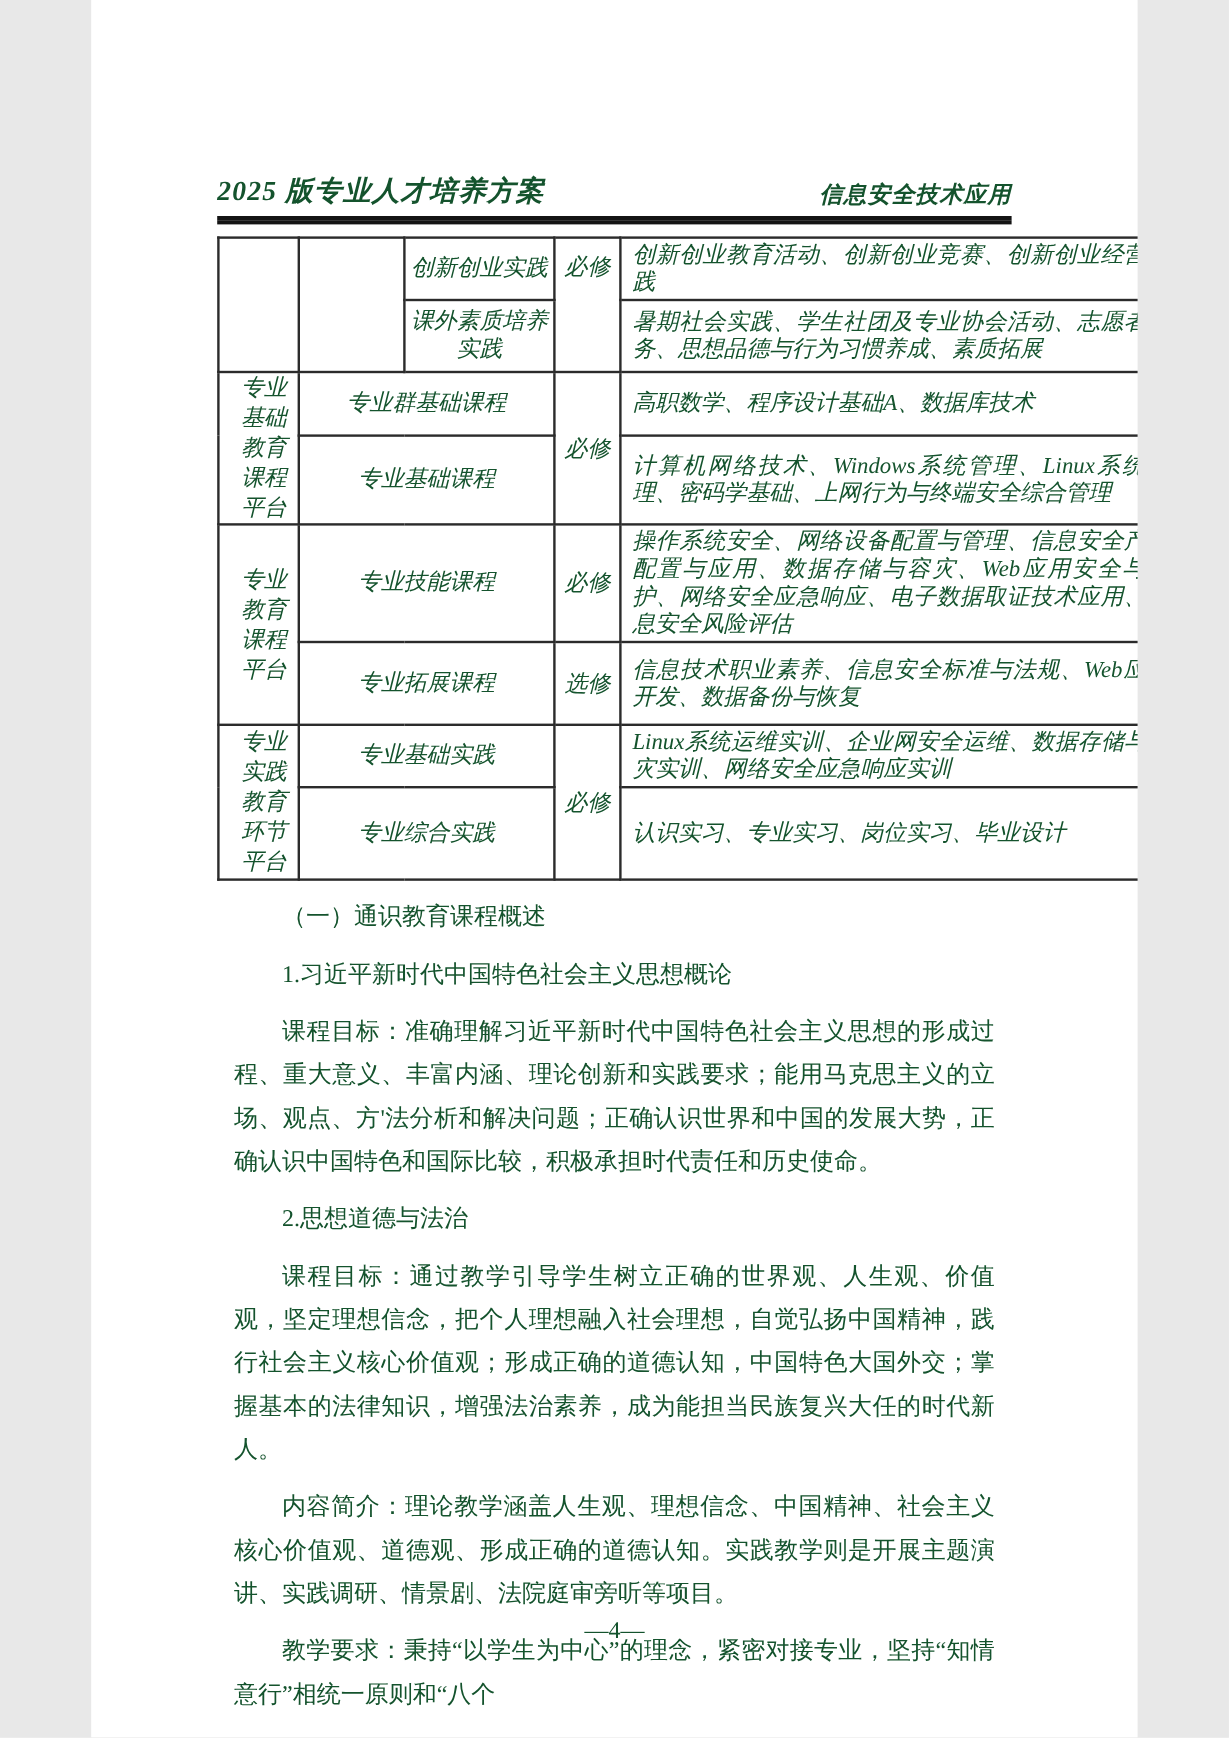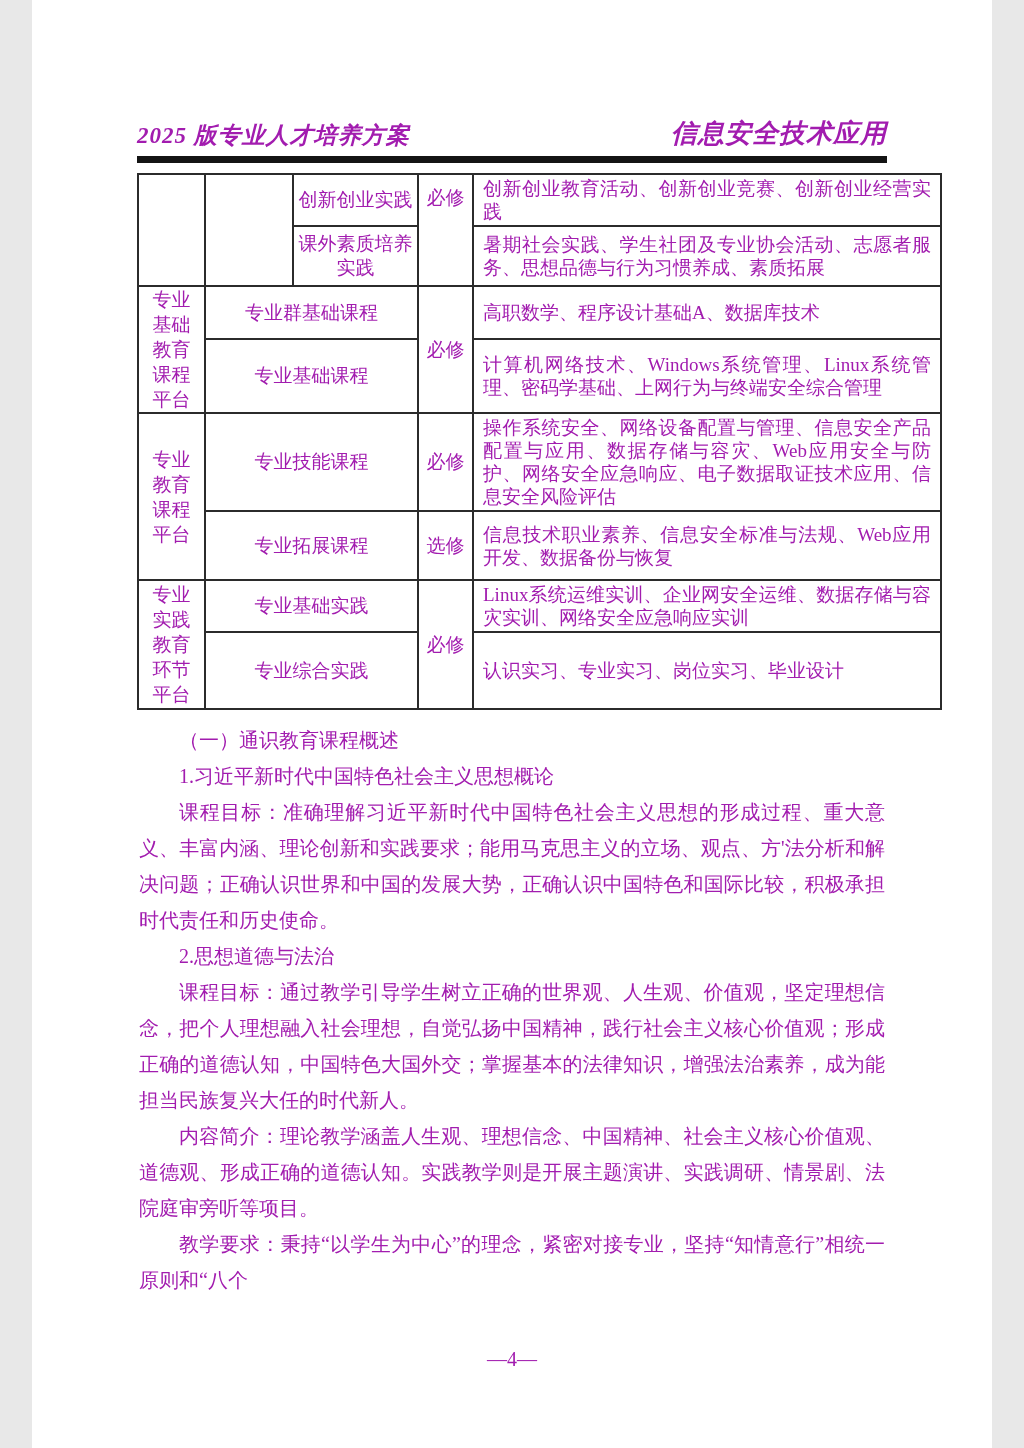--- a/index.html
+++ b/index.html
@@ -1,68 +1,70 @@
 <!DOCTYPE html>
 <html lang="zh"><head>
 <meta charset="utf-8">
 <title>2025版专业人才培养方案 — 信息安全技术应用</title>
 <style>
   * { box-sizing: border-box; }
   html, body { margin: 0; padding: 0; background: #e8e8e8; }
   .page {
     position: relative;
-    width: 960px;
+    width: 872px;
     height: 1448px;
     margin: 0 auto;
     background: #ffffff;
     font-family: "Liberation Serif", "DejaVu Serif", serif;
-    color: #a21caf;
+    color: #14532d;
     overflow: hidden;
   }
   
   .header {
     margin: 0 105px;
     padding-top: 116px;
     display: flex;
     justify-content: space-between;
     align-items: flex-end;
   }
   .header-left {
     font-size: 23px;
     font-weight: bold;
     font-style: italic;
     letter-spacing: 1px;
   }
   .header-right {
-    font-size: 26px;
+    font-size: 19px;
     font-weight: bold;
     font-style: italic;
     letter-spacing: 1px;
+    margin-top: 33px;
   }
   .header-rule {
     margin: 5px 105px 0 105px;
     height: 4px;
     border-top: 4px solid #141414;
     border-bottom: 3px solid #141414;
   }
   
   table.curriculum {
     margin: 10px 0 12px 105px;
     border-collapse: collapse;
     table-layout: fixed;
     width: 803px;
+    font-style: italic;
   }
   table.curriculum td {
     border: 2px solid #2b2b2b;
     vertical-align: middle;
     font-size: 19px;
     padding: 2px 4px;
   }
   .c-plat {
-    text-align: center;
+    text-align: right;
     line-height: 25px;
     word-break: break-all;
     padding: 0 9px !important;
   }
   .c-type {
     text-align: center;
     line-height: 24px;
     word-break: break-all;
     padding: 0 3px !important;
   }
@@ -81,21 +83,21 @@
   tr.r4 { height: 67px; }
   tr.r5 { height: 71px; }
   tr.r6 { height: 69px; }
   tr.r7 { height: 51px; }
   tr.r8 { height: 77px; }
   
   .bodytext {
     margin: 9px 107px 0 107px;
   }
   .bodytext p {
-    margin: 0;
+    margin: 12px;
     font-size: 20px;
     line-height: 36px;
     text-indent: 2em;
     text-align: justify;
     word-break: break-all;
   }
   
   .footer {
     position: absolute;
     left: 0;

